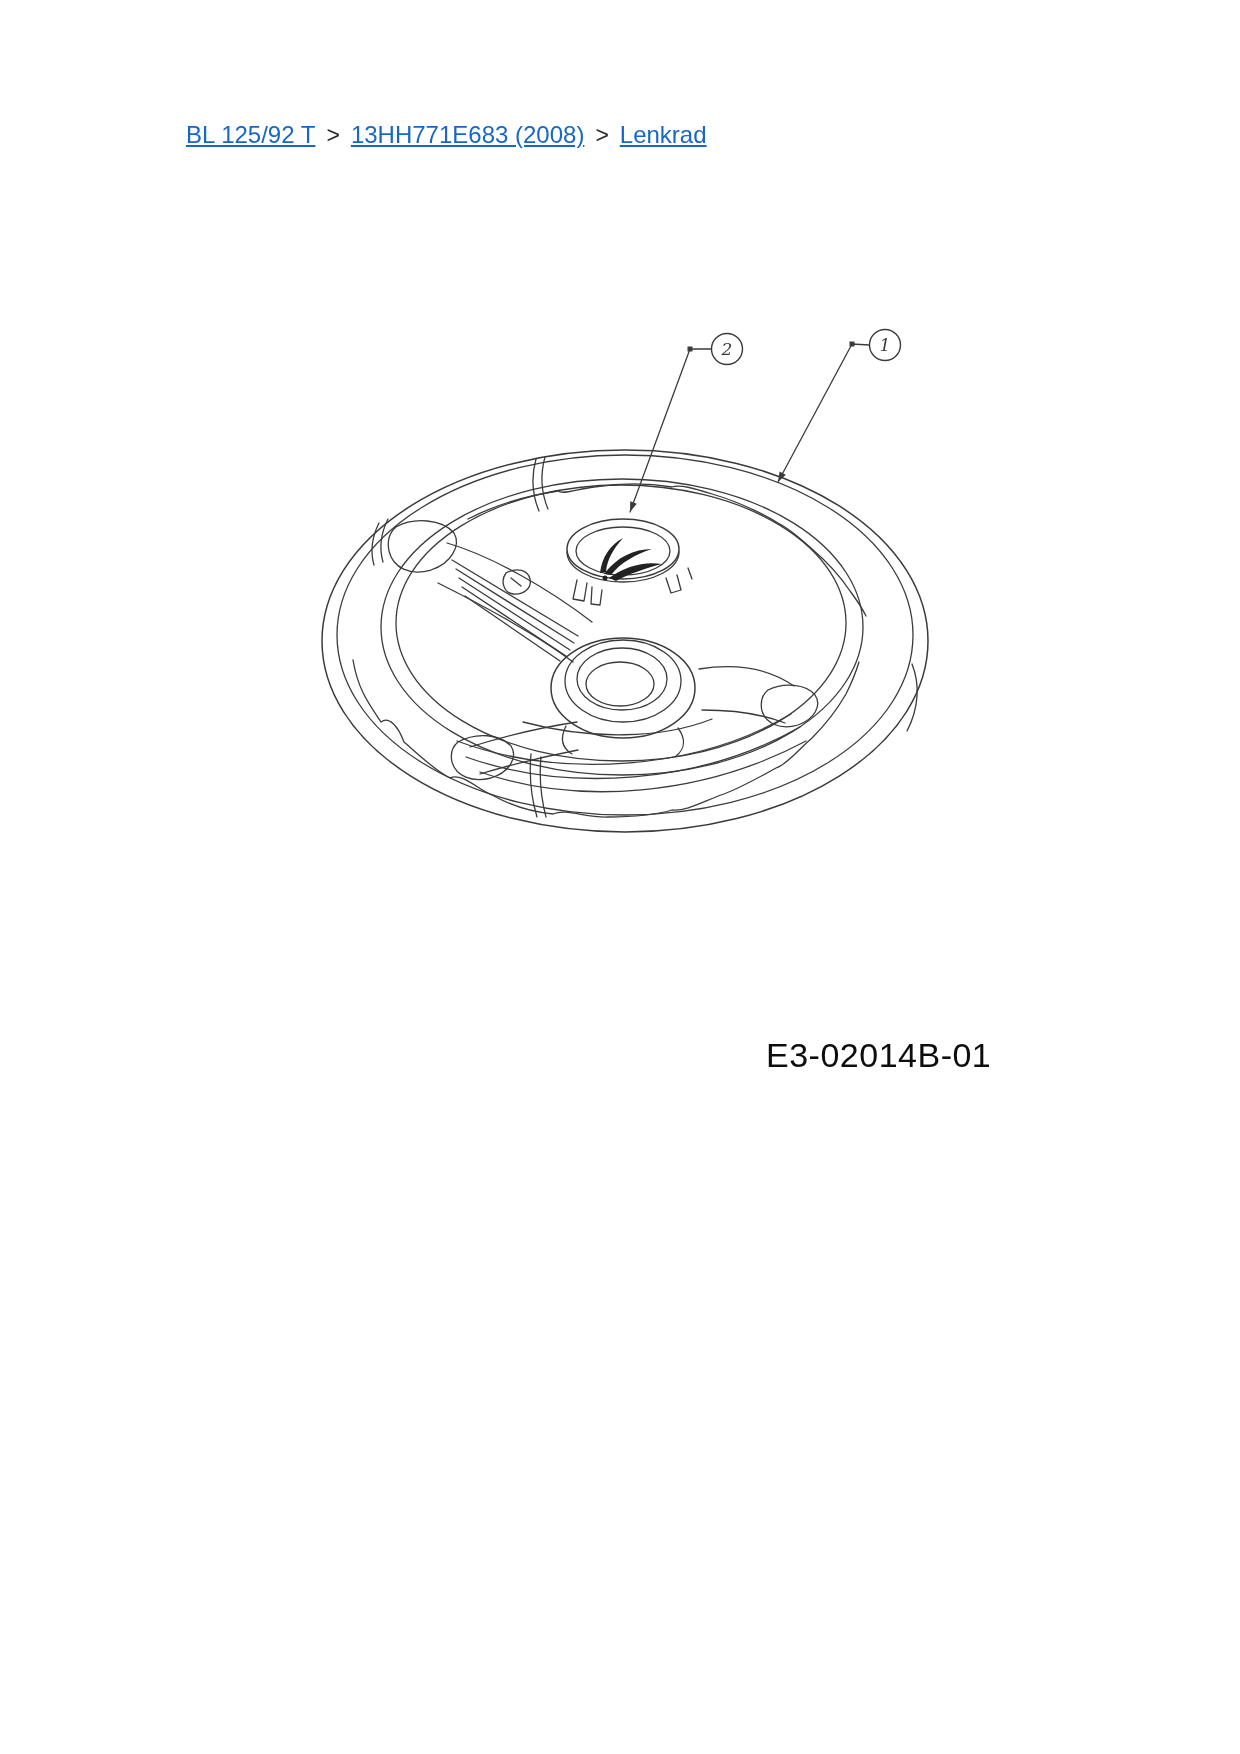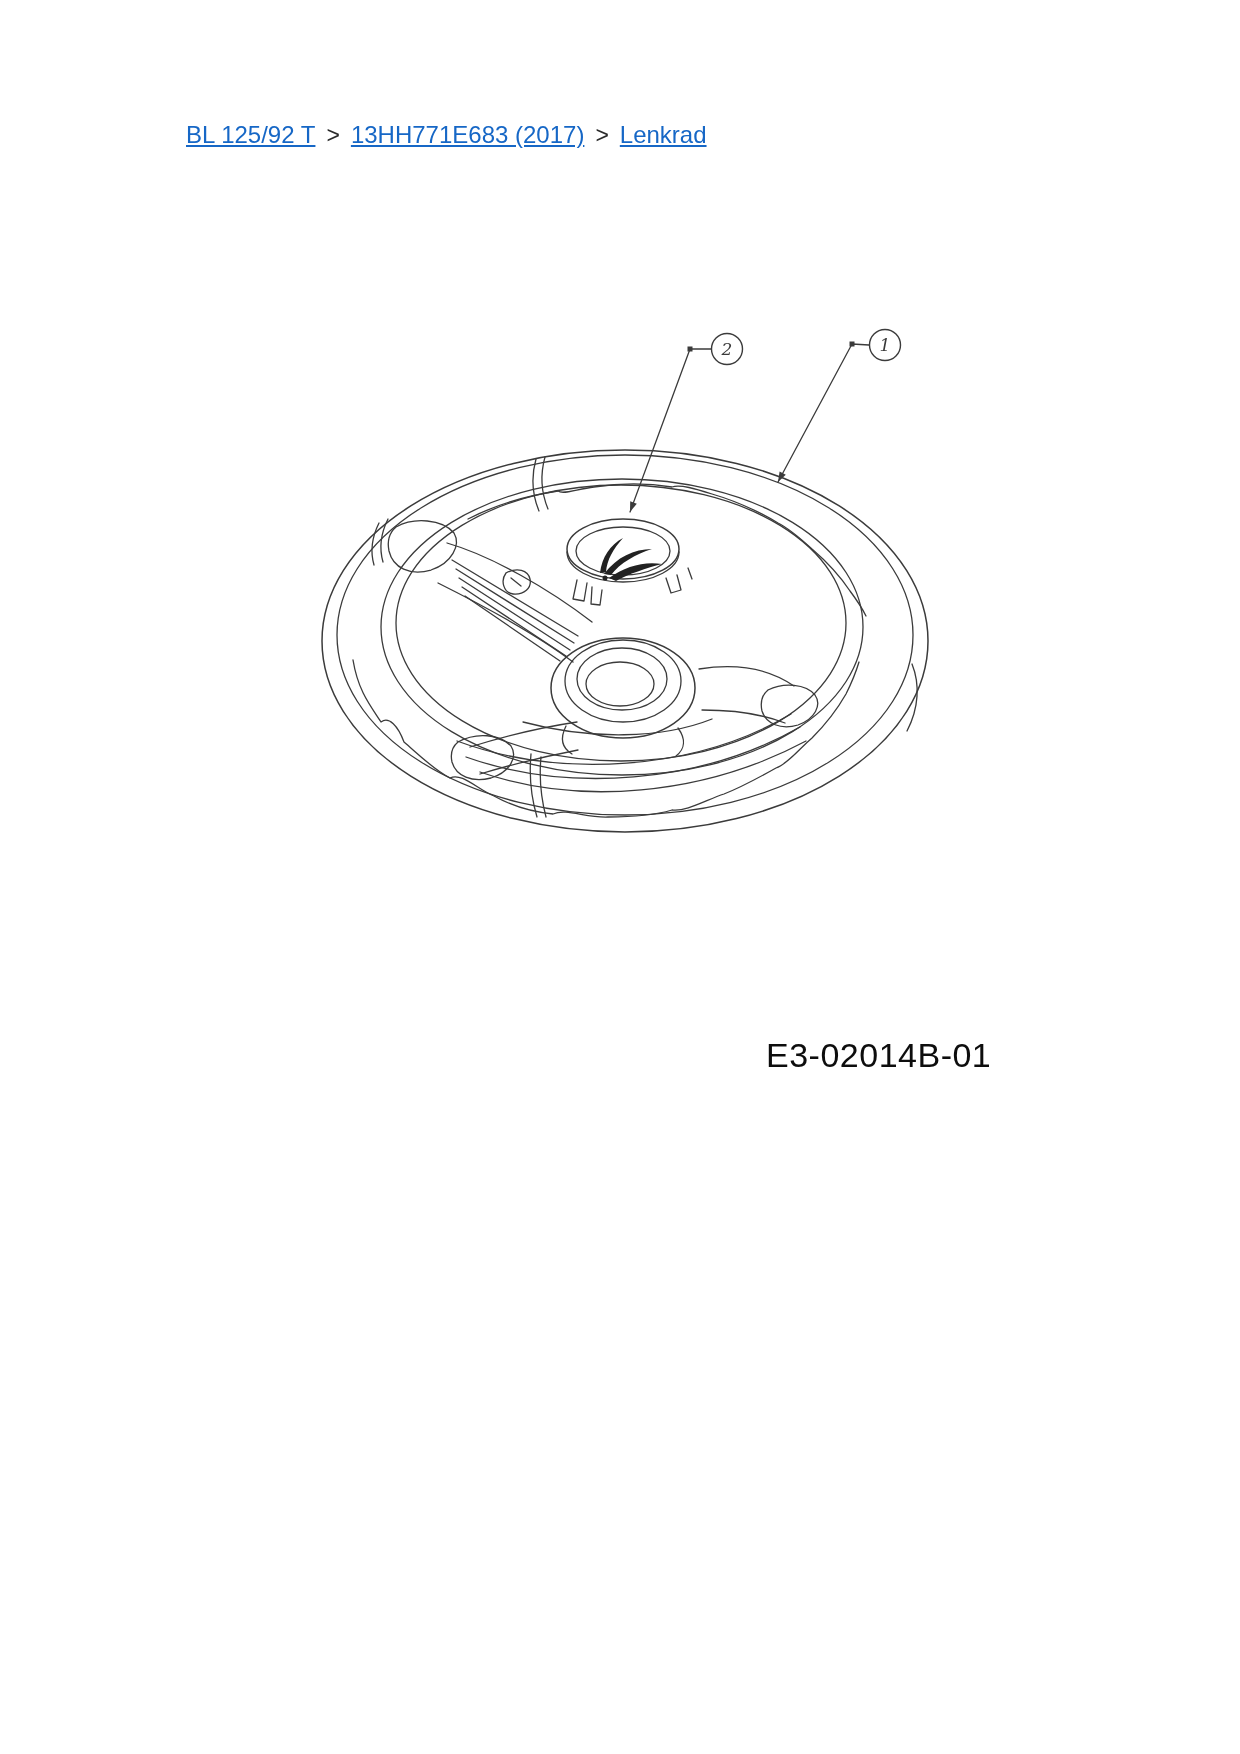--- a/index.html
+++ b/index.html
@@ -30,21 +30,21 @@
     font-family:"DejaVu Serif", serif;
     font-style:italic;font-size:17px;fill:#3a3a3a;
   }
 </style>
 </head>
 <body>
 
 <nav class="breadcrumb">
   <a>BL 125/92 T</a>
   <span class="sep">&gt;</span>
-  <a>13HH771E683 (2017)</a>
+  <a>13HH771E683 (2008)</a>
   <span class="sep">&gt;</span>
   <a>Lenkrad</a>
 </nav>
 
 <div class="diagram">
 
   <svg width="660" height="560" viewBox="300 315 660 560" fill="none" stroke="#3b3b3b" stroke-width="1.3" stroke-linecap="round" stroke-linejoin="round">
 
     <g>
       <ellipse cx="625" cy="641" rx="303" ry="191" stroke-width="1.5"></ellipse>

